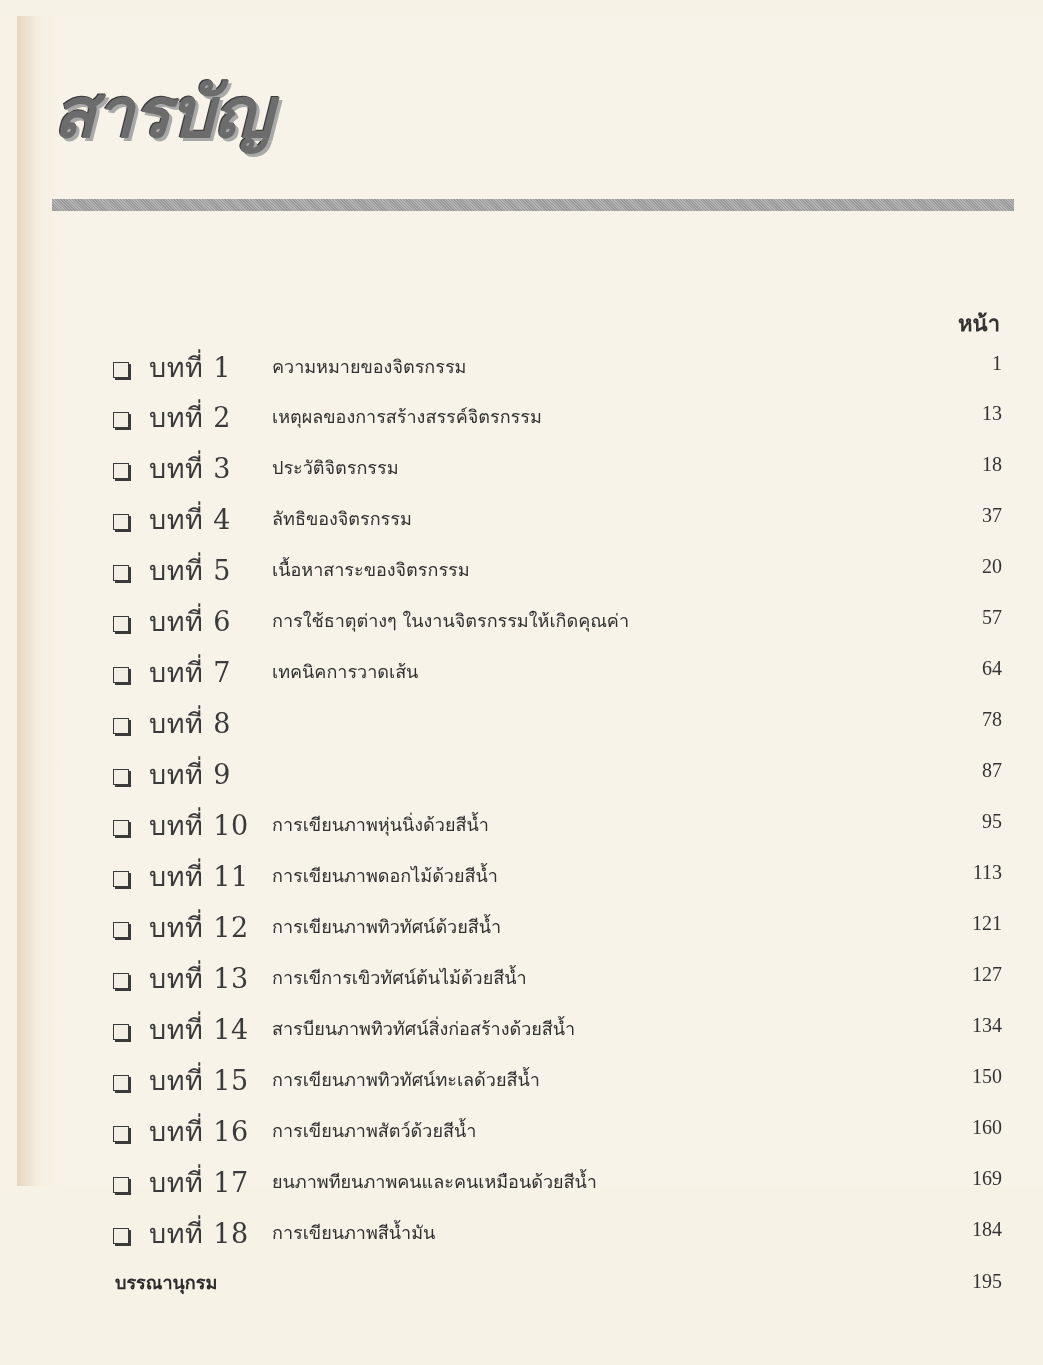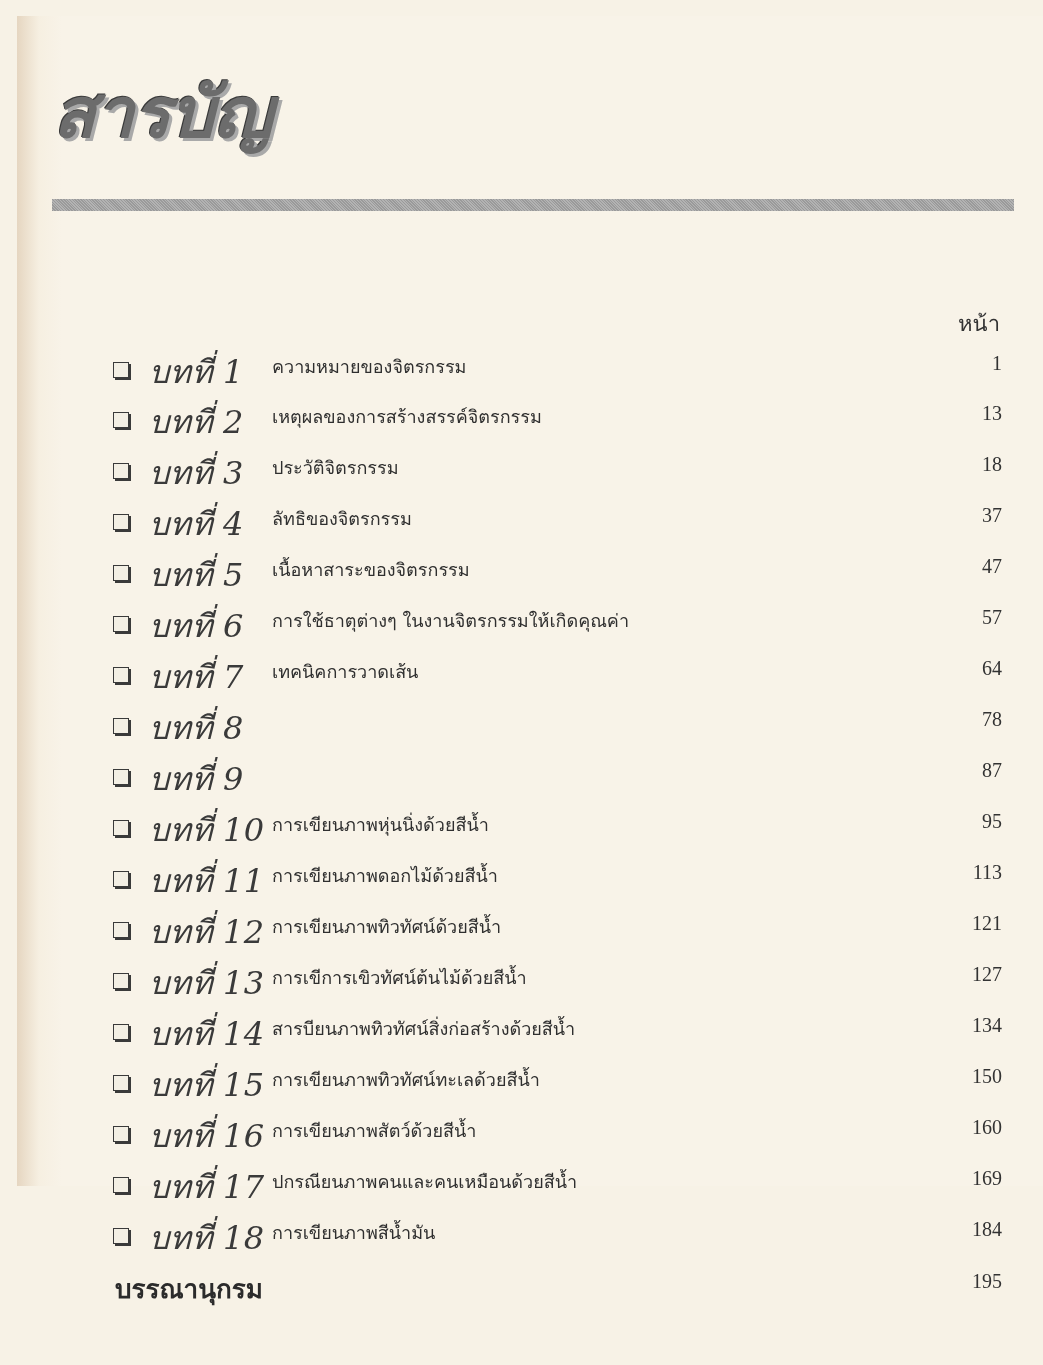--- a/index.html
+++ b/index.html
@@ -44,21 +44,21 @@
       width: 962px;
       height: 12px;
       background:
         repeating-linear-gradient(45deg, #9a9a9a 0px, #9a9a9a 1px, #b3b3b3 1px, #b3b3b3 2px);
     }
     .page-col-header {
       position: absolute;
       right: 60px;
       top: 290px;
       font-family: "DejaVu Sans", sans-serif;
-      font-weight: normal;
+      font-weight: bold;
       font-size: 22px;
       color: #333;
     }
     .toc {
       position: absolute;
       left: 0;
       top: 334px;
       width: 1043px;
     }
     .toc-row {
@@ -76,22 +76,21 @@
       height: 14px;
       border: 1.5px solid #3a3a3a;
       background: #f3efe4;
       box-shadow: 2px 2px 0 #3a3a3a;
     }
     .chap-label {
       position: absolute;
       left: 132px;
       top: -4px;
       font-family: "DejaVu Serif", serif;
-      font-style: italic;
-      font-size: 32px;
+      font-size: 27px;
       color: #3a3a3a;
       letter-spacing: 0.5px;
       white-space: nowrap;
     }
     .chap-num {
       margin-left: 10px;
     }
     .chap-title {
       position: absolute;
       left: 255px;
@@ -109,21 +108,21 @@
       font-size: 20px;
       color: #333;
       text-align: right;
     }
     .biblio-label {
       position: absolute;
       left: 98px;
       top: 0px;
       font-family: Liberation Serif, serif;
       font-weight: bold;
-      font-size: 26px;
+      font-size: 18px;
       color: #2b2b2b;
     }
   </style>
 </head>
 <body>
 
 <div class="page">
 
   <div class="title">สารบัญ</div>
 
@@ -158,21 +157,21 @@
       <span class="checkbox"></span>
       <span class="chap-label"><span>บทที่</span><span class="chap-num">4</span></span>
       <span class="chap-title">ลัทธิของจิตรกรรม</span>
       <span class="chap-page">37</span>
     </div>
 
     <div class="toc-row" style="top:203px">
       <span class="checkbox"></span>
       <span class="chap-label"><span>บทที่</span><span class="chap-num">5</span></span>
       <span class="chap-title">เนื้อหาสาระของจิตรกรรม</span>
-      <span class="chap-page">47</span>
+      <span class="chap-page">20</span>
     </div>
 
     <div class="toc-row" style="top:254px">
       <span class="checkbox"></span>
       <span class="chap-label"><span>บทที่</span><span class="chap-num">6</span></span>
       <span class="chap-title">การใช้ธาตุต่างๆ ในงานจิตรกรรมให้เกิดคุณค่า</span>
       <span class="chap-page">57</span>
     </div>
 
     <div class="toc-row" style="top:305px">
@@ -239,21 +238,21 @@
     <div class="toc-row" style="top:764px">
       <span class="checkbox"></span>
       <span class="chap-label"><span>บทที่</span><span class="chap-num">16</span></span>
       <span class="chap-title">การเขียนภาพสัตว์ด้วยสีน้ำ</span>
       <span class="chap-page">160</span>
     </div>
 
     <div class="toc-row" style="top:815px">
       <span class="checkbox"></span>
       <span class="chap-label"><span>บทที่</span><span class="chap-num">17</span></span>
-      <span class="chap-title">ปกรณียนภาพคนและคนเหมือนด้วยสีน้ำ</span>
+      <span class="chap-title">ยนภาพทียนภาพคนและคนเหมือนด้วยสีน้ำ</span>
       <span class="chap-page">169</span>
     </div>
 
     <div class="toc-row" style="top:866px">
       <span class="checkbox"></span>
       <span class="chap-label"><span>บทที่</span><span class="chap-num">18</span></span>
       <span class="chap-title">การเขียนภาพสีน้ำมัน</span>
       <span class="chap-page">184</span>
     </div>
 

